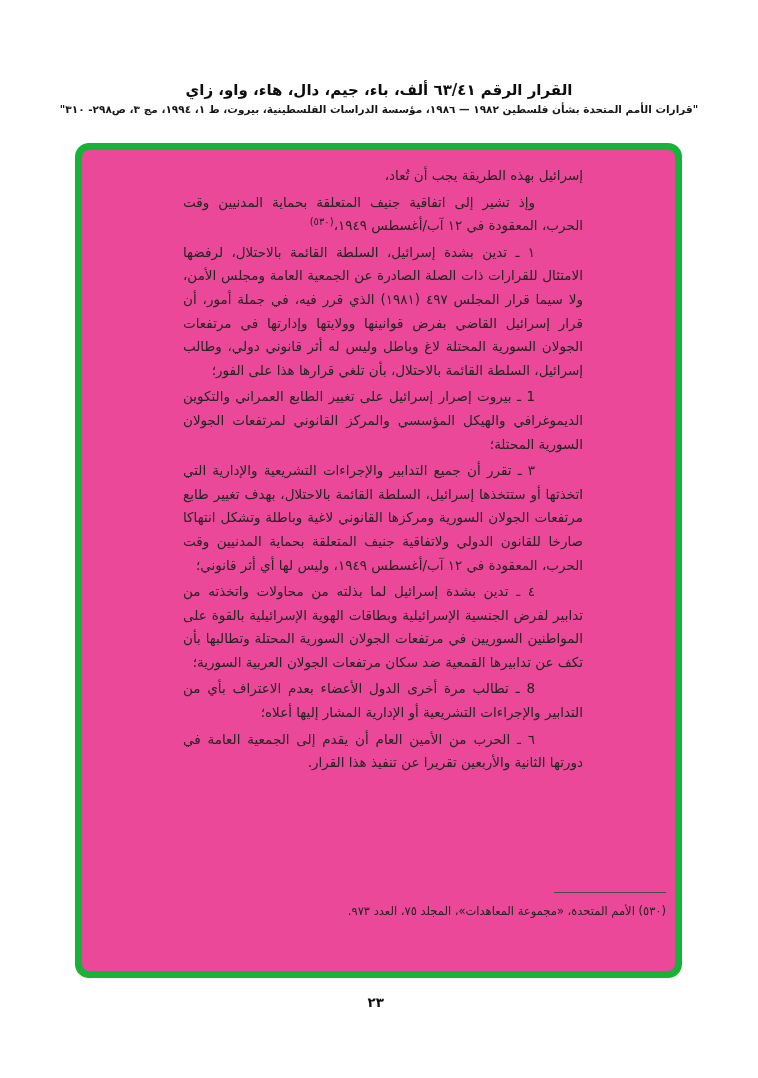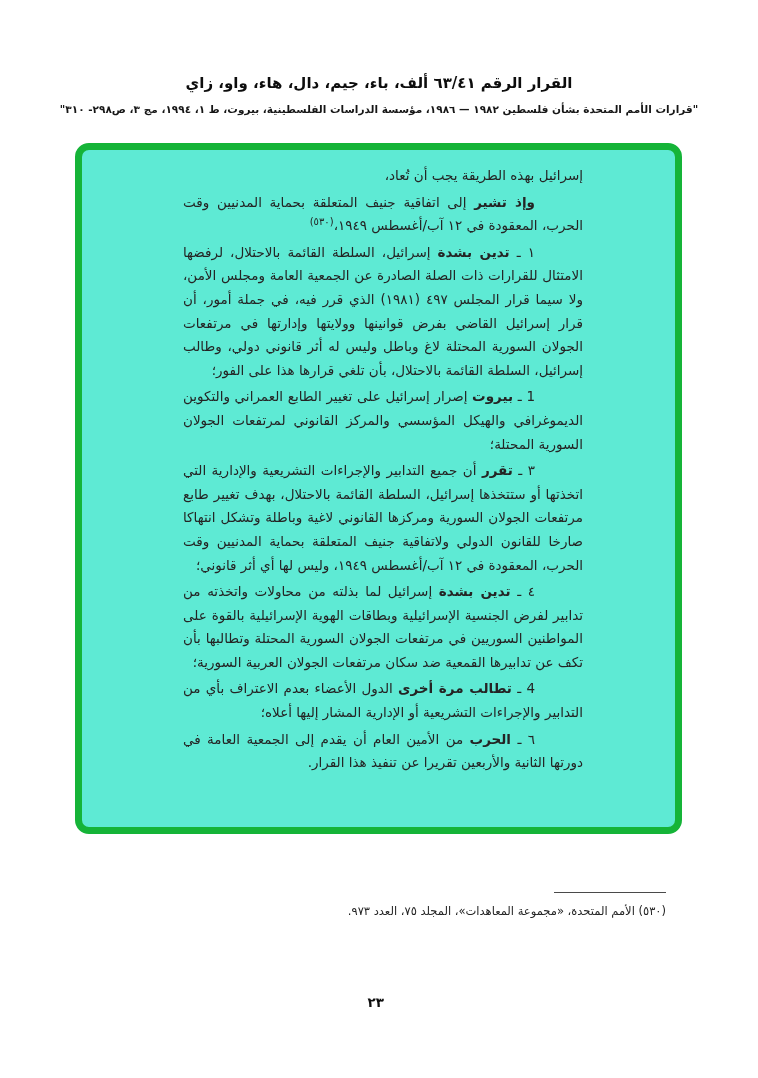--- a/index.html
+++ b/index.html
@@ -8,21 +8,21 @@
     background: #ffffff;
     width: 758px;
     height: 1078px;
     position: relative;
     font-family: "DejaVu Sans", sans-serif;
     color: #1e1e1e;
     overflow: hidden;
   }
   .page-title {
     position: absolute;
-    top: 74px;
+    top: 81px;
     left: 0;
     width: 758px;
     text-align: center;
     direction: rtl;
     font-size: 15px;
     font-weight: bold;
     color: #0d0d0d;
   }
   .page-subtitle {
     position: absolute;
@@ -34,25 +34,25 @@
     font-size: 10.5px;
     font-weight: bold;
     color: #161616;
     letter-spacing: 0.2px;
   }
   .doc-frame {
     position: absolute;
     left: 75px;
     top: 143px;
     width: 607px;
-    height: 691px;
+    height: 835px;
     box-sizing: border-box;
     border: 7px solid #15b438;
     border-radius: 14px;
-    background: #5eead4;
+    background: #ec4899;
   }
   .doc-body {
     position: absolute;
     top: 14px;
     right: 92px;
     width: 400px;
     height: 700px;
     overflow: hidden;
     direction: rtl;
     text-align: justify;
@@ -65,21 +65,21 @@
     padding: 0;
   }
   .para-cont {
     padding-right: 78px;
     margin-bottom: 2px !important;
   }
   .para-ind {
     text-indent: 48px;
     margin-top: 3px !important;
   }
-  .lead { font-weight: bold; }
+  .lead { font-weight: normal; }
   sup.fn-ref {
     font-size: 10px;
     line-height: 0;
     vertical-align: super;
   }
   .footnote {
     position: absolute;
     top: 742px;
     right: 9px;
     width: 505px;
@@ -122,21 +122,21 @@
     <p class="para-ind"><b class="lead">وإذ تشير</b> <span>إلى اتفاقية جنيف المتعلقة بحماية المدنيين وقت الحرب، المعقودة في ١٢ آب/أغسطس ١٩٤٩،</span><sup class="fn-ref">(٥٣٠)</sup></p>
 
     <p class="para-ind"><span class="num">١ ـ</span> <b class="lead">تدين بشدة</b> <span>إسرائيل، السلطة القائمة بالاحتلال، لرفضها الامتثال للقرارات ذات الصلة الصادرة عن الجمعية العامة ومجلس الأمن، ولا سيما قرار المجلس ٤٩٧ (١٩٨١) الذي قرر فيه، في جملة أمور، أن قرار إسرائيل القاضي بفرض قوانينها وولايتها وإدارتها في مرتفعات الجولان السورية المحتلة لاغ وباطل وليس له أثر قانوني دولي، وطالب إسرائيل، السلطة القائمة بالاحتلال، بأن تلغي قرارها هذا على الفور؛</span></p>
 
     <p class="para-ind"><span class="num">1 ـ</span> <b class="lead">بيروت</b> <span>إصرار إسرائيل على تغيير الطابع العمراني والتكوين الديموغرافي والهيكل المؤسسي والمركز القانوني لمرتفعات الجولان السورية المحتلة؛</span></p>
 
     <p class="para-ind"><span class="num">٣ ـ</span> <b class="lead">تقرر</b> <span>أن جميع التدابير والإجراءات التشريعية والإدارية التي اتخذتها أو ستتخذها إسرائيل، السلطة القائمة بالاحتلال، بهدف تغيير طابع مرتفعات الجولان السورية ومركزها القانوني لاغية وباطلة وتشكل انتهاكا صارخا للقانون الدولي ولاتفاقية جنيف المتعلقة بحماية المدنيين وقت الحرب، المعقودة في ١٢ آب/أغسطس ١٩٤٩، وليس لها أي أثر قانوني؛</span></p>
 
     <p class="para-ind"><span class="num">٤ ـ</span> <b class="lead">تدين بشدة</b> <span>إسرائيل لما بذلته من محاولات واتخذته من تدابير لفرض الجنسية الإسرائيلية وبطاقات الهوية الإسرائيلية بالقوة على المواطنين السوريين في مرتفعات الجولان السورية المحتلة وتطالبها بأن تكف عن تدابيرها القمعية ضد سكان مرتفعات الجولان العربية السورية؛</span></p>
 
-    <p class="para-ind"><span class="num">4 ـ</span> <b class="lead">تطالب مرة أخرى</b> <span>الدول الأعضاء بعدم الاعتراف بأي من التدابير والإجراءات التشريعية أو الإدارية المشار إليها أعلاه؛</span></p>
+    <p class="para-ind"><span class="num">8 ـ</span> <b class="lead">تطالب مرة أخرى</b> <span>الدول الأعضاء بعدم الاعتراف بأي من التدابير والإجراءات التشريعية أو الإدارية المشار إليها أعلاه؛</span></p>
 
     <p class="para-ind"><span class="num">٦ ـ</span> <b class="lead">الحرب</b> <span>من الأمين العام أن يقدم إلى الجمعية العامة في دورتها الثانية والأربعين تقريرا عن تنفيذ هذا القرار.</span></p>
 
   </div>
 
   <div class="footnote">
     <div class="fn-sep"></div>
     <div class="fn-line1">(٥٣٠) الأمم المتحدة، «مجموعة المعاهدات»، المجلد ٧٥، العدد ٩٧٣.</div>
   </div>
 

